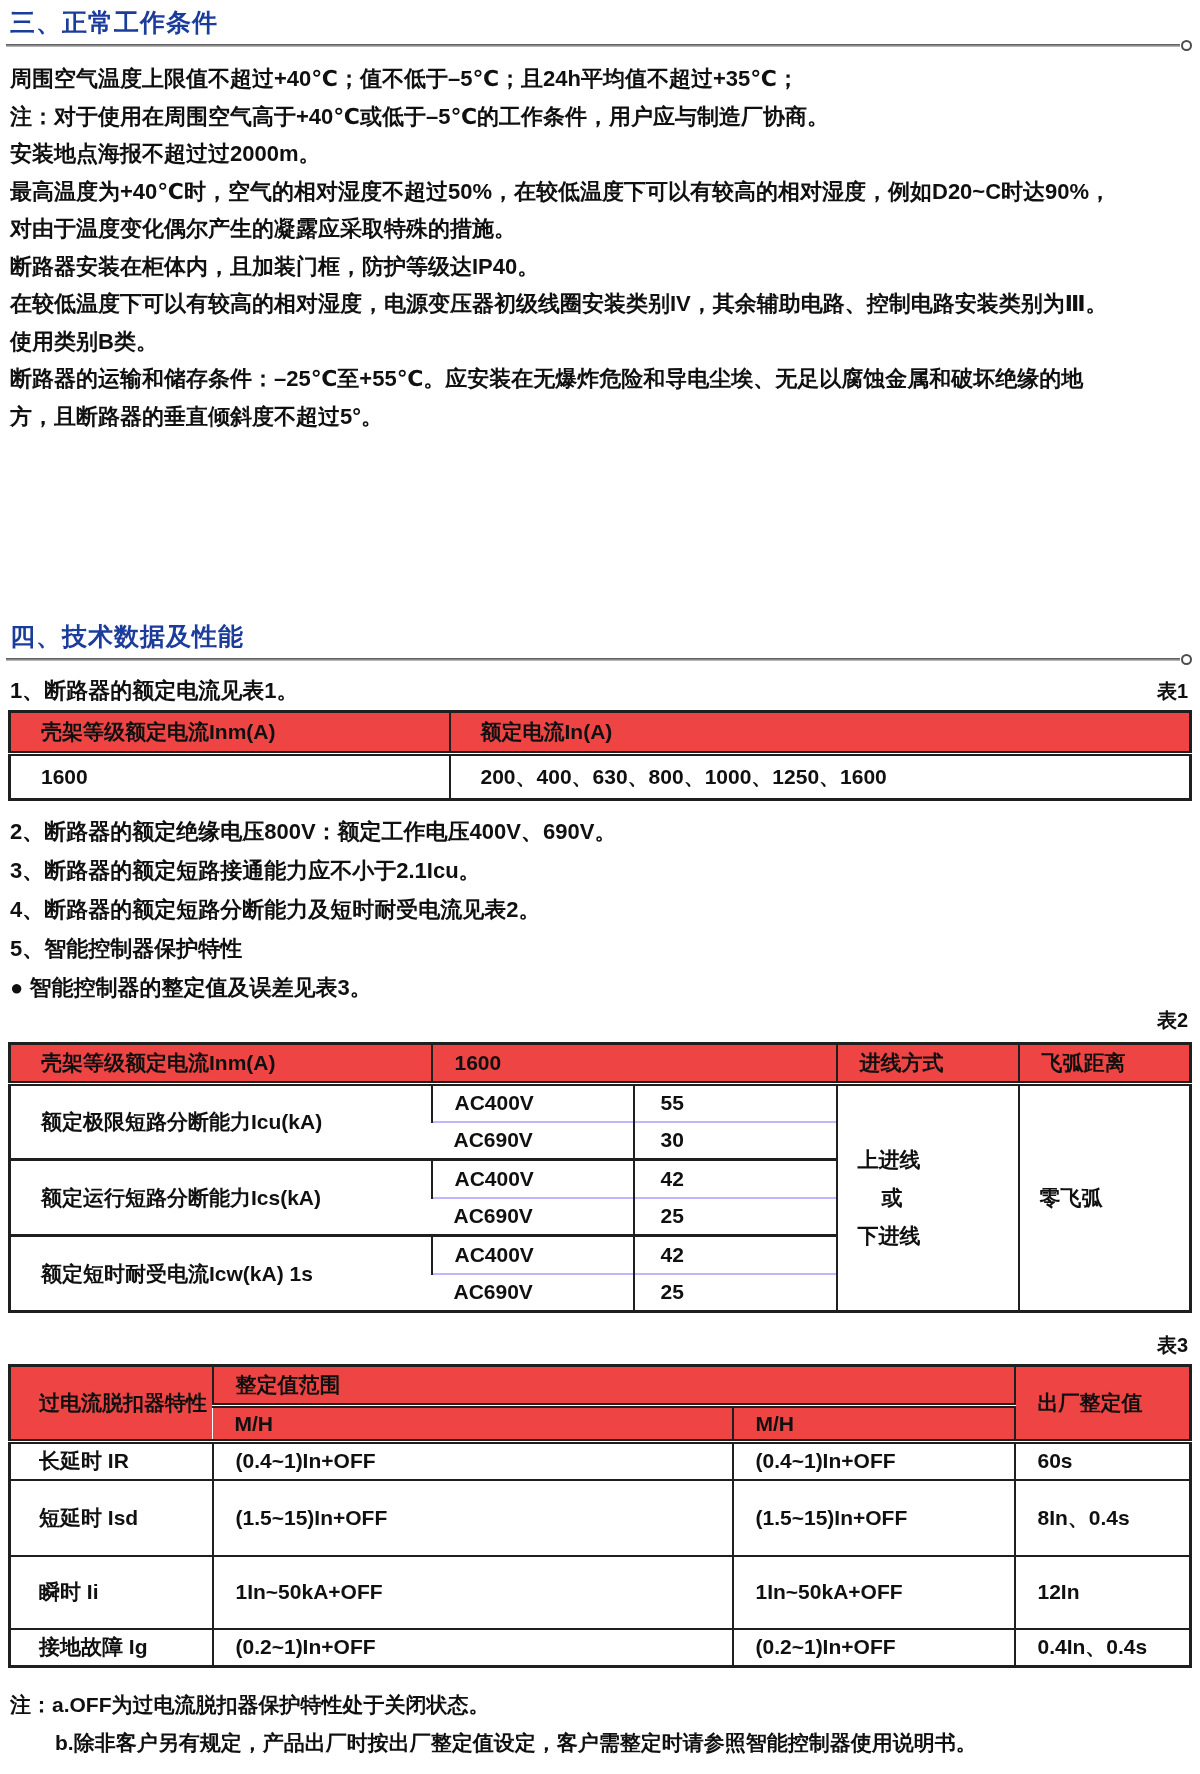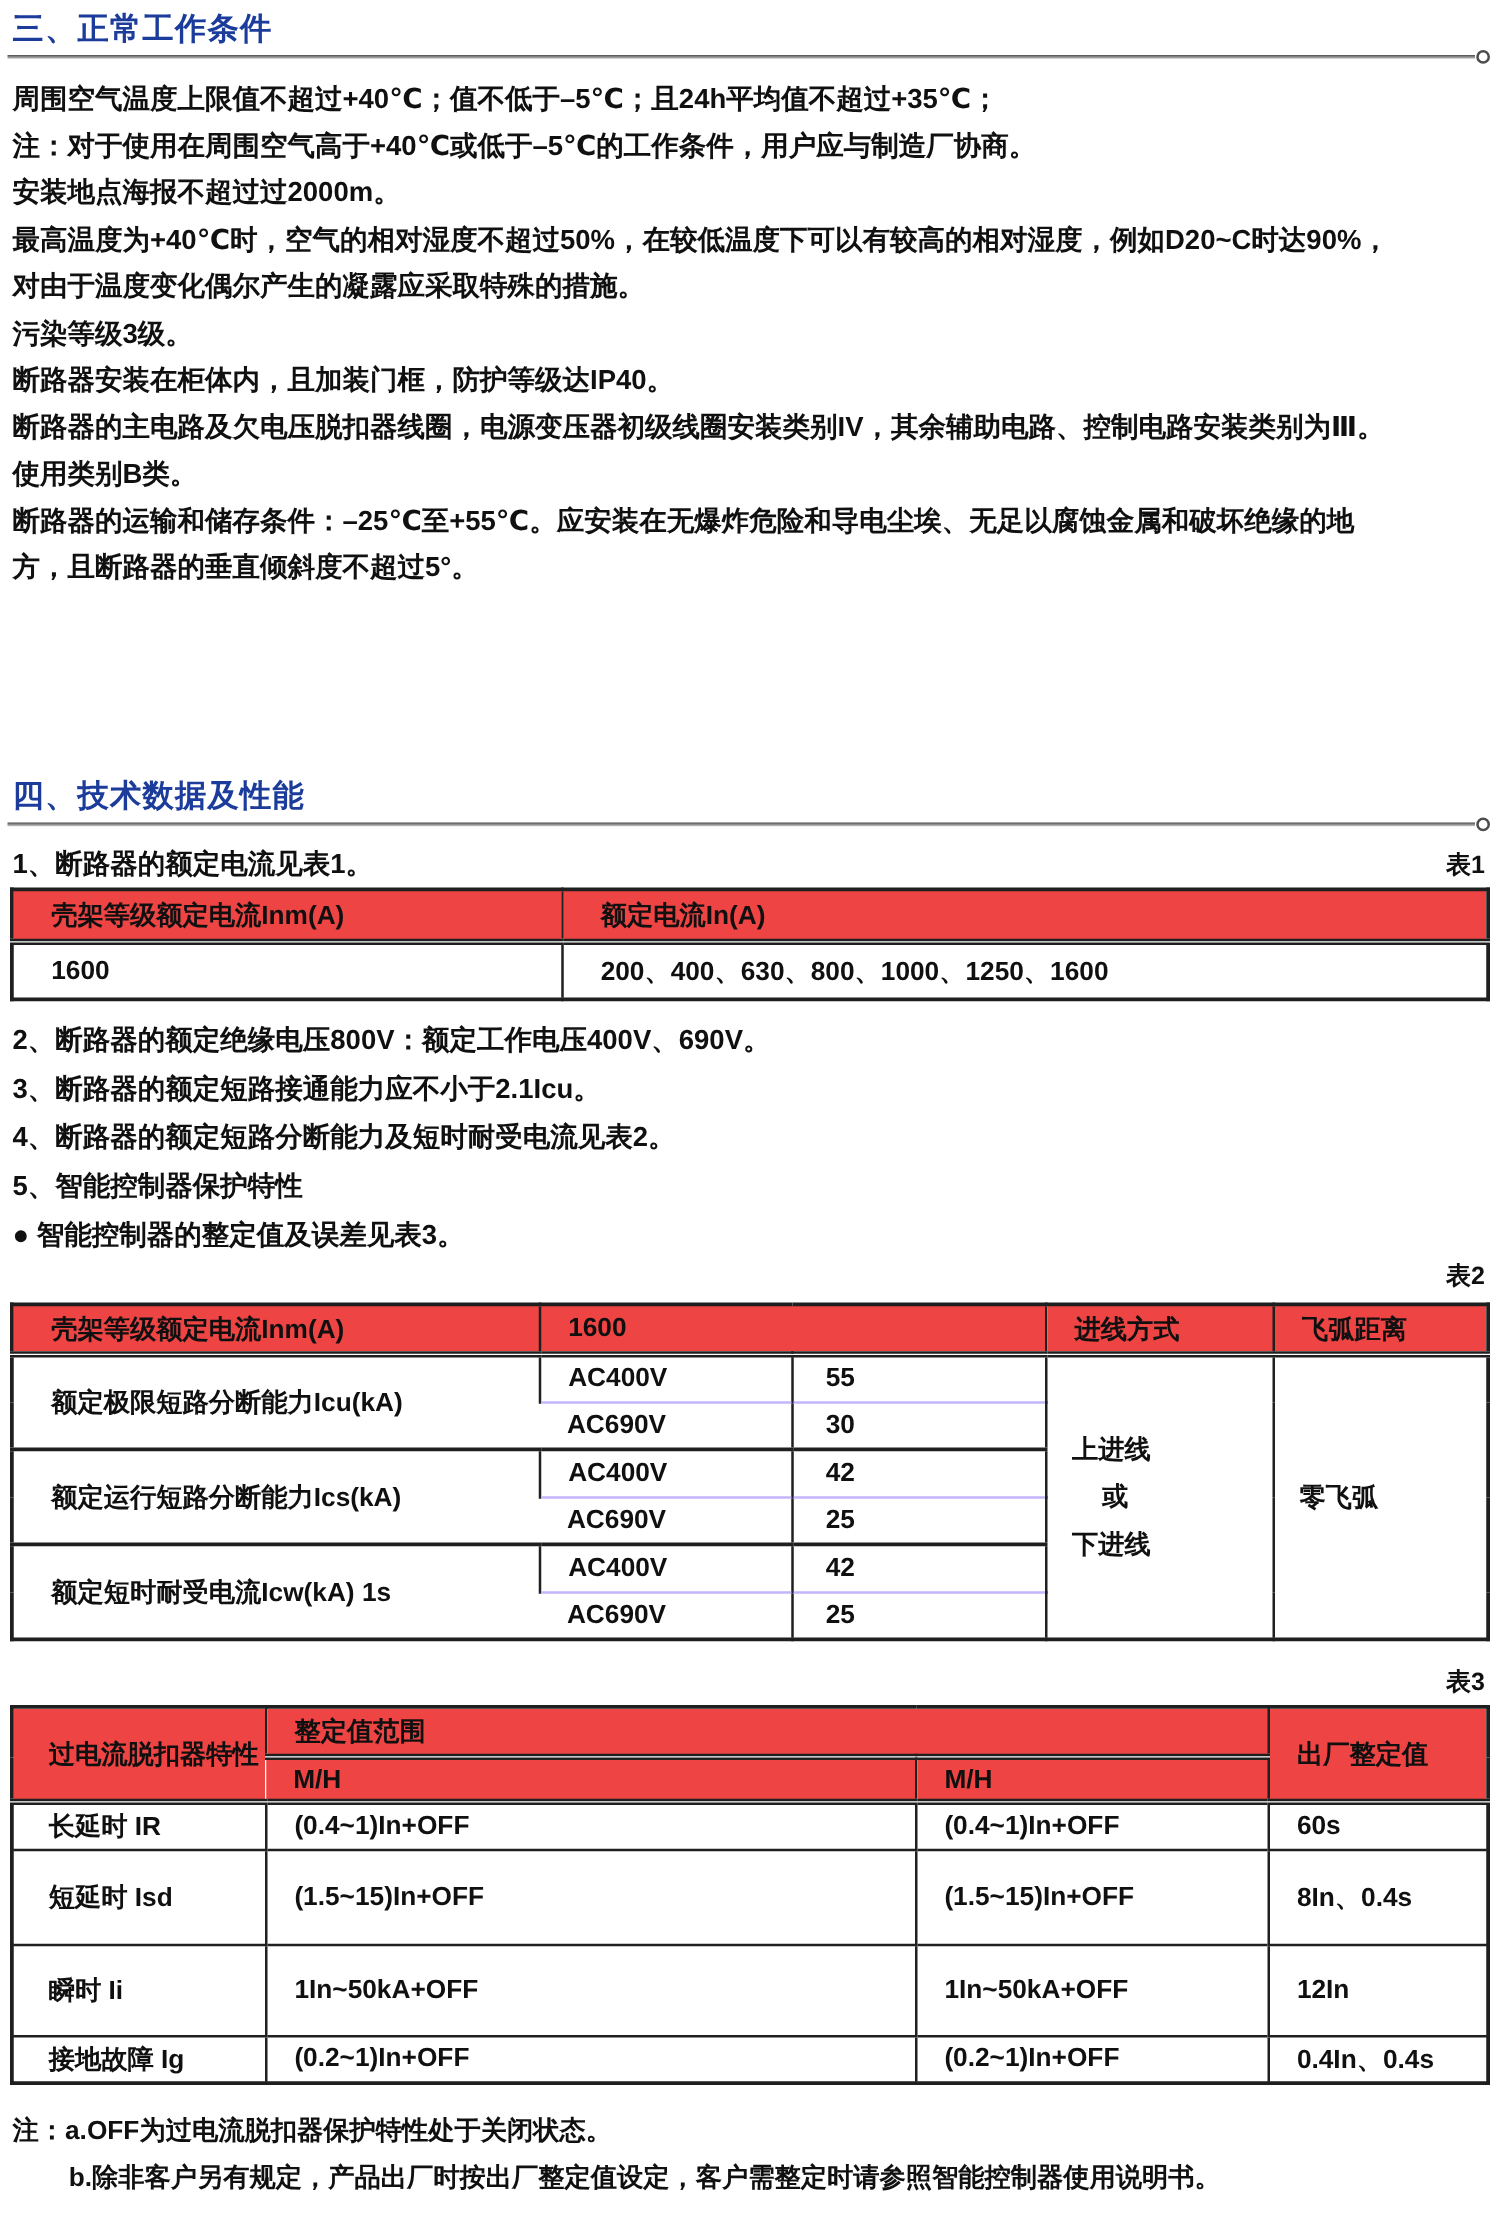--- a/index.html
+++ b/index.html
@@ -93,23 +93,22 @@
   <div class="bar"></div>
   <div class="knob"></div>
 </div>
 
 <div class="abs para" style="top:60px">
   <p>周围空气温度上限值不超过+40℃；值不低于–5℃；且24h平均值不超过+35℃；</p>
   <p>注：对于使用在周围空气高于+40℃或低于–5℃的工作条件，用户应与制造厂协商。</p>
   <p>安装地点海报不超过过2000m。</p>
   <p>最高温度为+40℃时，空气的相对湿度不超过50%，在较低温度下可以有较高的相对湿度，例如D20~C时达90%，</p>
   <p>对由于温度变化偶尔产生的凝露应采取特殊的措施。</p>
-  <p>污染等级3级。</p>
   <p>断路器安装在柜体内，且加装门框，防护等级达IP40。</p>
-  <p>断路器的主电路及欠电压脱扣器线圈，电源变压器初级线圈安装类别IV，其余辅助电路、控制电路安装类别为Ⅲ。</p>
+  <p>在较低温度下可以有较高的相对湿度，电源变压器初级线圈安装类别IV，其余辅助电路、控制电路安装类别为Ⅲ。</p>
   <p>使用类别B类。</p>
   <p>断路器的运输和储存条件：–25℃至+55℃。应安装在无爆炸危险和导电尘埃、无足以腐蚀金属和破坏绝缘的地</p>
   <p>方，且断路器的垂直倾斜度不超过5°。</p>
 </div>
 
 <div class="abs sec-title" style="top:620px">四、技术数据及性能</div>
 <div class="abs rule" style="top:658px">
   <div class="bar"></div>
   <div class="knob"></div>
 </div>

